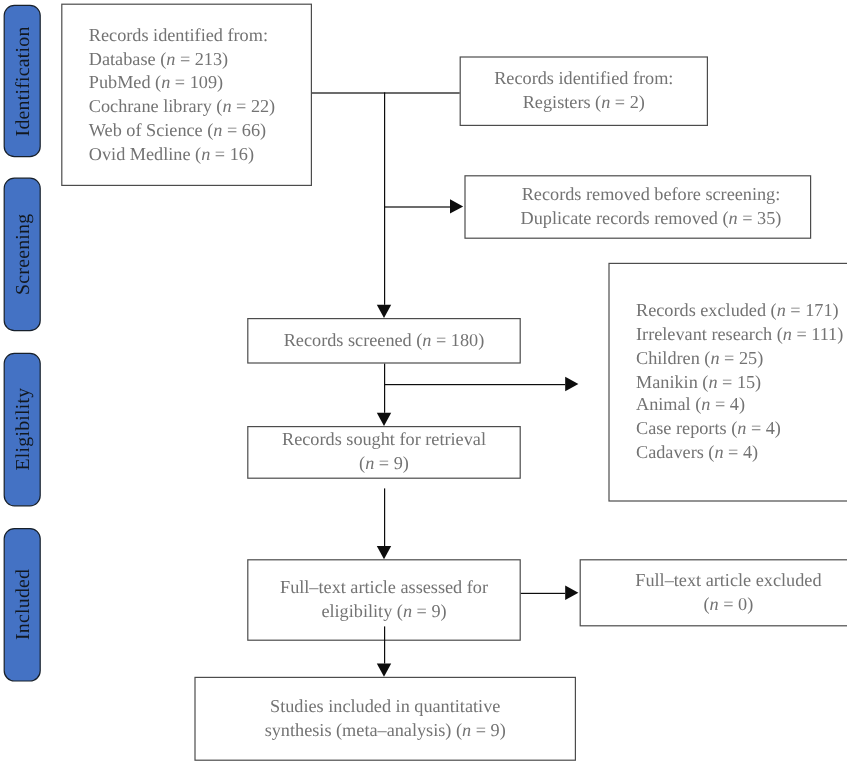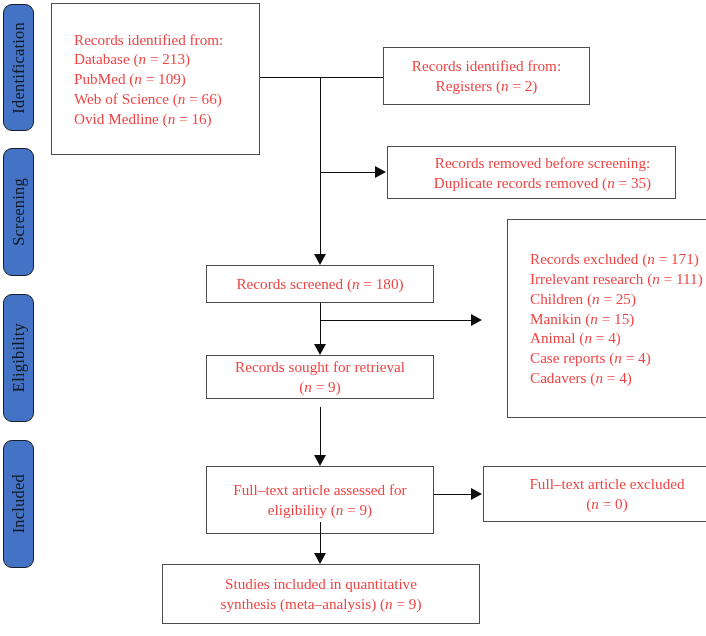--- a/index.html
+++ b/index.html
@@ -33,21 +33,21 @@
   .node{
     position:absolute;
     background:#ffffff;
     border:1.5px solid #4c4c4c;
     box-sizing:border-box;
     display:flex;
     flex-direction:column;
     justify-content:center;
     font-size:15.2px;
     line-height:1.30;
-    color:#ef4444;
+    color:#737373;
   }
   .node .ln{white-space:nowrap;}
   .node.center{align-items:center;text-align:center;}
   .node.leftpad{align-items:flex-start;text-align:left;padding-left:22px;}
   i.v{font-style:italic;font-family:"Liberation Serif","DejaVu Serif",serif;}
 
   
   .hline{position:absolute;height:0;border-top:1.6px solid #0d0d0d;}
   .vline{position:absolute;width:0;border-left:1.6px solid #0d0d0d;}
   .arrow-down{
@@ -78,20 +78,21 @@
     <span class="stage-label">Eligibility</span>
   </div>
   <div class="stage-box" style="left:3px;top:440px;width:31px;height:128px;">
     <span class="stage-label">Included</span>
   </div>
 
   <div class="node leftpad" style="left:51px;top:3px;width:209px;height:152px;">
     <div class="ln">Records identified from:</div>
     <div class="ln">Database (<i class="v">n</i> = 213)</div>
     <div class="ln">PubMed (<i class="v">n</i> = 109)</div>
+    <div class="ln">Cochrane library (<i class="v">n</i> = 22)</div>
     <div class="ln">Web of Science (<i class="v">n</i> = 66)</div>
     <div class="ln">Ovid Medline (<i class="v">n</i> = 16)</div>
   </div>
 
   <div class="node center" style="left:383px;top:47px;width:207px;height:58px;">
     <div class="ln">Records identified from:</div>
     <div class="ln">Registers (<i class="v">n</i> = 2)</div>
   </div>
 
   <div class="node leftpad" style="left:387px;top:146px;width:289px;height:53px;align-items:center;">
@@ -121,21 +122,21 @@
   <div class="node center" style="left:206px;top:466px;width:228px;height:68px;">
     <div class="ln">Full–text article assessed for</div>
     <div class="ln">eligibility (<i class="v">n</i> = 9)</div>
   </div>
 
   <div class="node center" style="left:483px;top:466px;width:248px;height:56px;">
     <div class="ln">Full–text article excluded</div>
     <div class="ln">(<i class="v">n</i> = 0)</div>
   </div>
 
-  <div class="node center" style="left:162px;top:564px;width:318px;height:60px;">
+  <div class="node center" style="left:162px;top:564px;width:318px;height:70px;">
     <div class="ln">Studies included in quantitative</div>
     <div class="ln">synthesis (meta–analysis) (<i class="v">n</i> = 9)</div>
   </div>
 
   <div class="hline" style="left:260px;top:77px;width:123px;"></div>
 
   <div class="vline" style="left:320px;top:77px;height:177px;"></div>
   <div class="arrow-down" style="left:314px;top:254px;"></div>
 
   <div class="hline" style="left:320px;top:172px;width:55px;"></div>

